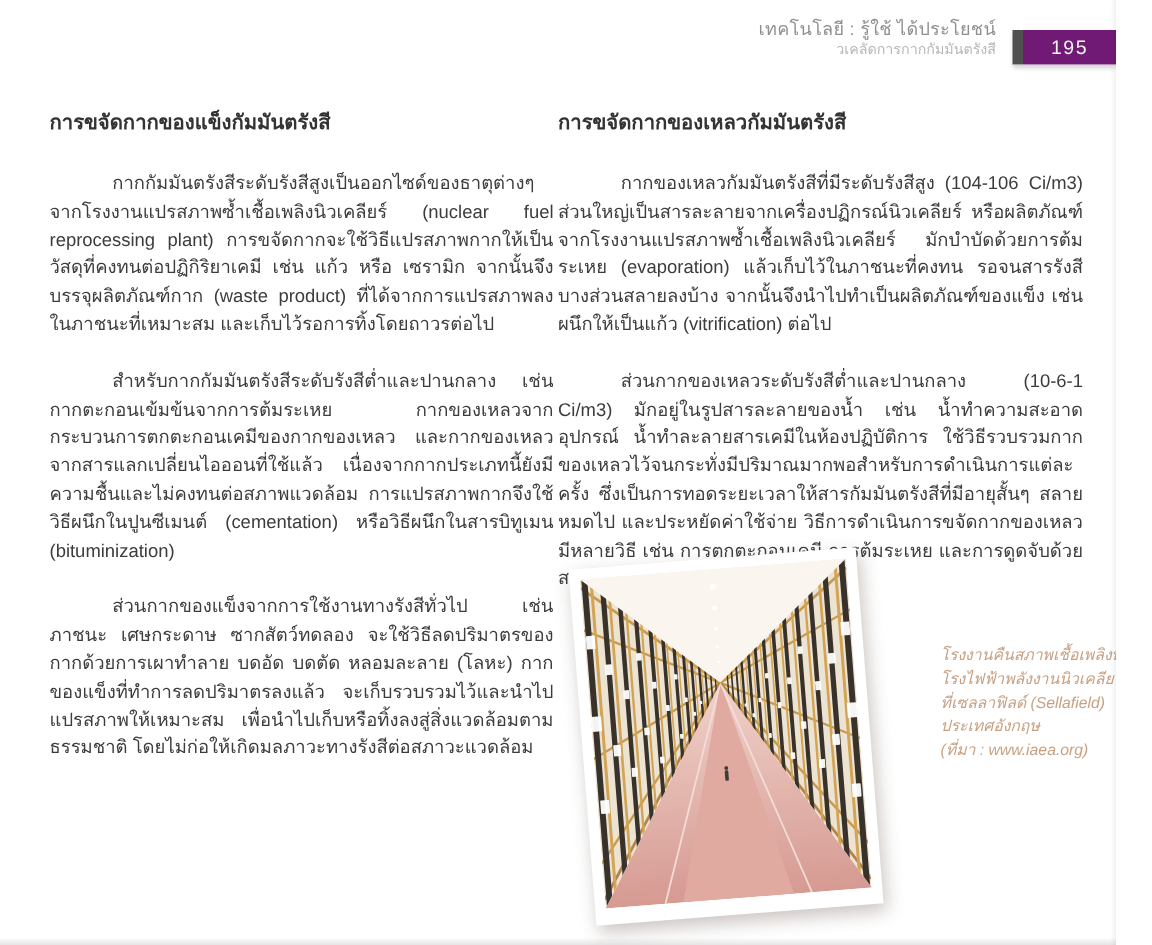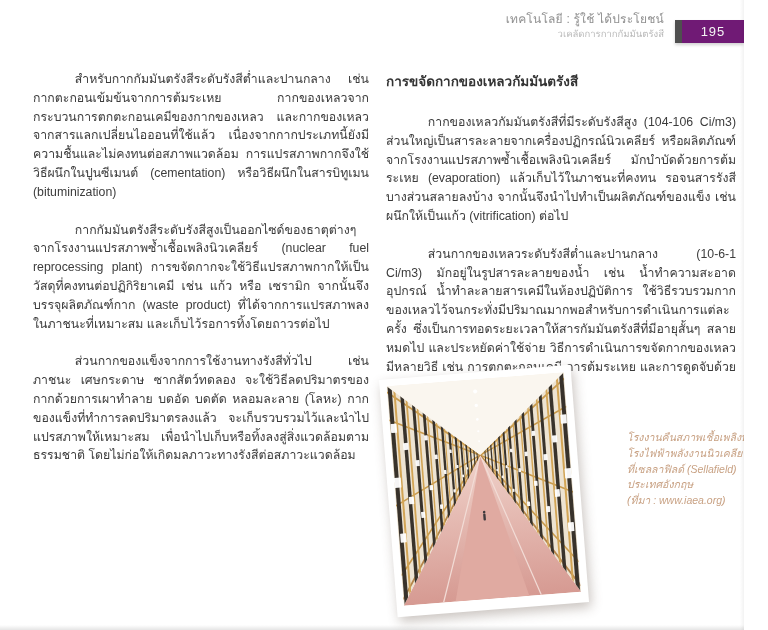--- a/index.html
+++ b/index.html
@@ -18,21 +18,21 @@
   .runhead .t2{font-size:9.5px;color:#b7b7b7;margin-top:1px;}
   .pagebadge{position:absolute;top:20px;right:0;height:23px;display:flex;align-items:stretch;
     box-shadow:0 2px 3px rgba(0,0,0,.18);}
   .pagebadge .dark{width:7px;background:#4f4f4f;}
   .pagebadge .num{width:62px;background:#701a75;color:#f4f4f4;font-size:13px;
     display:flex;align-items:center;justify-content:center;letter-spacing:1px;}
 
   
   .col{position:absolute;top:70px;text-align:justify;}
   .col-left{left:33px;width:336px;}
-  .col-right{left:386px;width:350px;}
+  .col-right{left:372px;width:350px;}
   .col h2{font-size:13.5px;font-weight:bold;color:#333333;margin:0 0 21px 0;text-align:left;}
   .col p{font-size:12.3px;line-height:18.8px;margin:0 0 19px 0;text-indent:3.4em;}
 
   
   .photo-frame{
     position:absolute;left:388px;top:372px;width:178px;
     padding:7px 7px 11px 7px;background:#ffffff;
     transform:rotate(-4.5deg);transform-origin:50% 50%;
     box-shadow:2px 5px 12px rgba(90,70,60,.32);
   }
@@ -51,22 +51,23 @@
   <div class="runhead">
     <div class="t1">เทคโนโลยี : รู้ใช้ ได้ประโยชน์</div>
     <div class="t2">วเคลัดการกากกัมมันตรังสี</div>
   </div>
   <div class="pagebadge">
     <div class="dark"></div>
     <div class="num">195</div>
   </div>
 
   <div class="col col-left">
+    <h2>การขจัดกากของแข็งกัมมันตรังสี</h2>
+    <p>กากกัมมันตรังสีระดับรังสีสูงเป็นออกไซด์ของธาตุต่างๆ จากโรงงานแปรสภาพซ้ำเชื้อเพลิงนิวเคลียร์ (nuclear fuel reprocessing plant) การขจัดกากจะใช้วิธีแปรสภาพกากให้เป็นวัสดุที่คงทนต่อปฏิกิริยาเคมี เช่น แก้ว หรือ เซรามิก จากนั้นจึงบรรจุผลิตภัณฑ์กาก (waste product) ที่ได้จากการแปรสภาพลงในภาชนะที่เหมาะสม และเก็บไว้รอการทิ้งโดยถาวรต่อไป</p>
     <p>สำหรับกากกัมมันตรังสีระดับรังสีต่ำและปานกลาง เช่น กากตะกอนเข้มข้นจากการต้มระเหย กากของเหลวจากกระบวนการตกตะกอนเคมีของกากของเหลว และกากของเหลวจากสารแลกเปลี่ยนไอออนที่ใช้แล้ว เนื่องจากกากประเภทนี้ยังมีความชื้นและไม่คงทนต่อสภาพแวดล้อม การแปรสภาพกากจึงใช้วิธีผนึกในปูนซีเมนต์ (cementation) หรือวิธีผนึกในสารบิทูเมน (bituminization)</p>
-    <p>กากกัมมันตรังสีระดับรังสีสูงเป็นออกไซด์ของธาตุต่างๆ จากโรงงานแปรสภาพซ้ำเชื้อเพลิงนิวเคลียร์ (nuclear fuel reprocessing plant) การขจัดกากจะใช้วิธีแปรสภาพกากให้เป็นวัสดุที่คงทนต่อปฏิกิริยาเคมี เช่น แก้ว หรือ เซรามิก จากนั้นจึงบรรจุผลิตภัณฑ์กาก (waste product) ที่ได้จากการแปรสภาพลงในภาชนะที่เหมาะสม และเก็บไว้รอการทิ้งโดยถาวรต่อไป</p>
     <p>ส่วนกากของแข็งจากการใช้งานทางรังสีทั่วไป เช่น ภาชนะ เศษกระดาษ ซากสัตว์ทดลอง จะใช้วิธีลดปริมาตรของกากด้วยการเผาทำลาย บดอัด บดตัด หลอมละลาย (โลหะ) กากของแข็งที่ทำการลดปริมาตรลงแล้ว จะเก็บรวบรวมไว้และนำไปแปรสภาพให้เหมาะสม เพื่อนำไปเก็บหรือทิ้งลงสู่สิ่งแวดล้อมตามธรรมชาติ โดยไม่ก่อให้เกิดมลภาวะทางรังสีต่อสภาวะแวดล้อม</p>
   </div>
 
   <div class="col col-right">
     <h2>การขจัดกากของเหลวกัมมันตรังสี</h2>
     <p>กากของเหลวกัมมันตรังสีที่มีระดับรังสีสูง (104-106 Ci/m3) ส่วนใหญ่เป็นสารละลายจากเครื่องปฏิกรณ์นิวเคลียร์ หรือผลิตภัณฑ์จากโรงงานแปรสภาพซ้ำเชื้อเพลิงนิวเคลียร์ มักบำบัดด้วยการต้มระเหย (evaporation) แล้วเก็บไว้ในภาชนะที่คงทน รอจนสารรังสีบางส่วนสลายลงบ้าง จากนั้นจึงนำไปทำเป็นผลิตภัณฑ์ของแข็ง เช่น ผนึกให้เป็นแก้ว (vitrification) ต่อไป</p>
     <p>ส่วนกากของเหลวระดับรังสีต่ำและปานกลาง (10-6-1 Ci/m3) มักอยู่ในรูปสารละลายของน้ำ เช่น น้ำทำความสะอาดอุปกรณ์ น้ำทำละลายสารเคมีในห้องปฏิบัติการ ใช้วิธีรวบรวมกากของเหลวไว้จนกระทั่งมีปริมาณมากพอสำหรับการดำเนินการแต่ละครั้ง ซึ่งเป็นการทอดระยะเวลาให้สารกัมมันตรังสีที่มีอายุสั้นๆ สลายหมดไป และประหยัดค่าใช้จ่าย วิธีการดำเนินการขจัดกากของเหลวมีหลายวิธี เช่น การตกตะกอนเคมี การต้มระเหย และการดูดจับด้วยสารแลกเปลี่ยนไอออน</p>
   </div>
 
   <div class="photo-frame">

